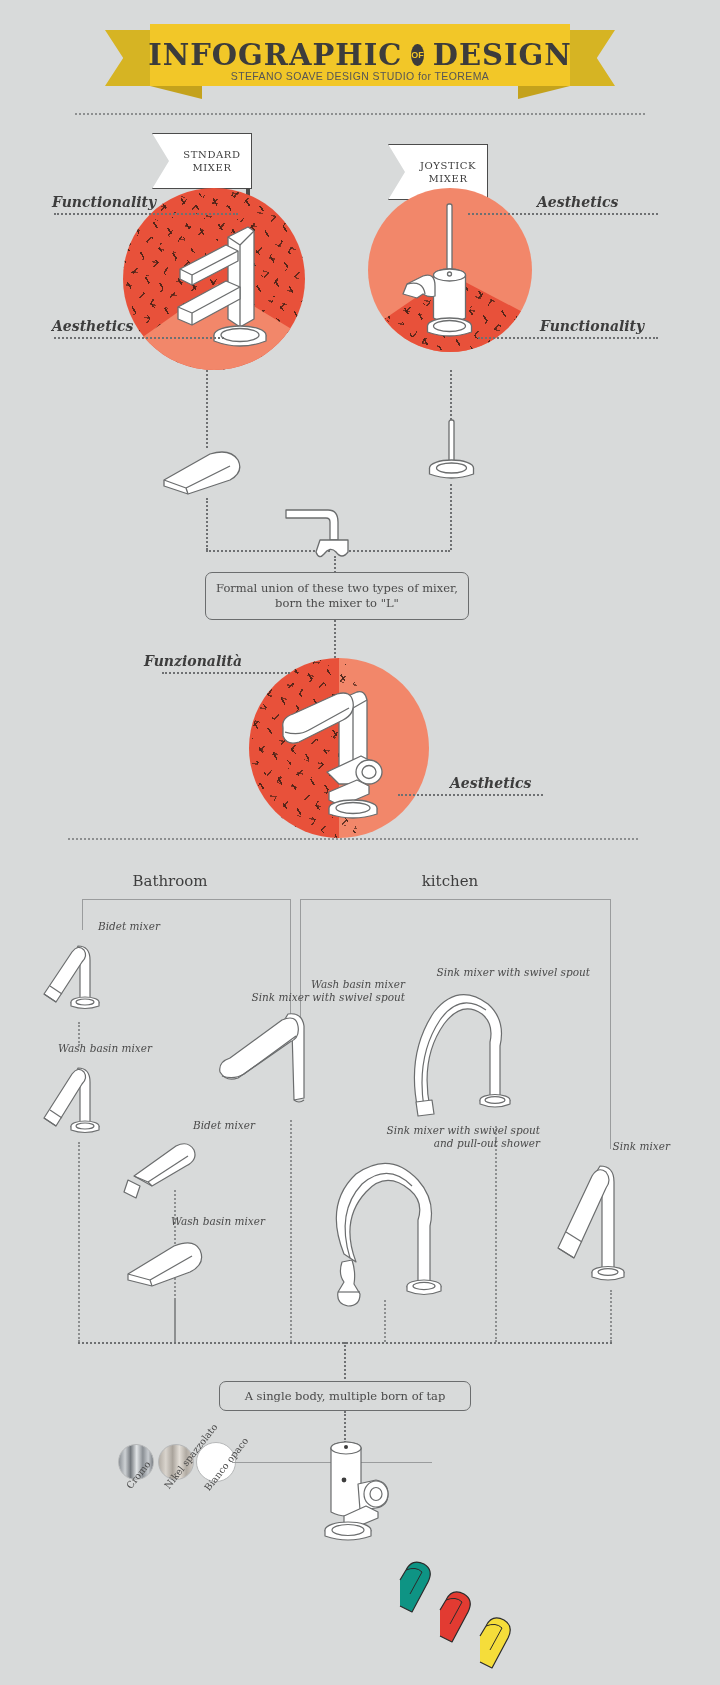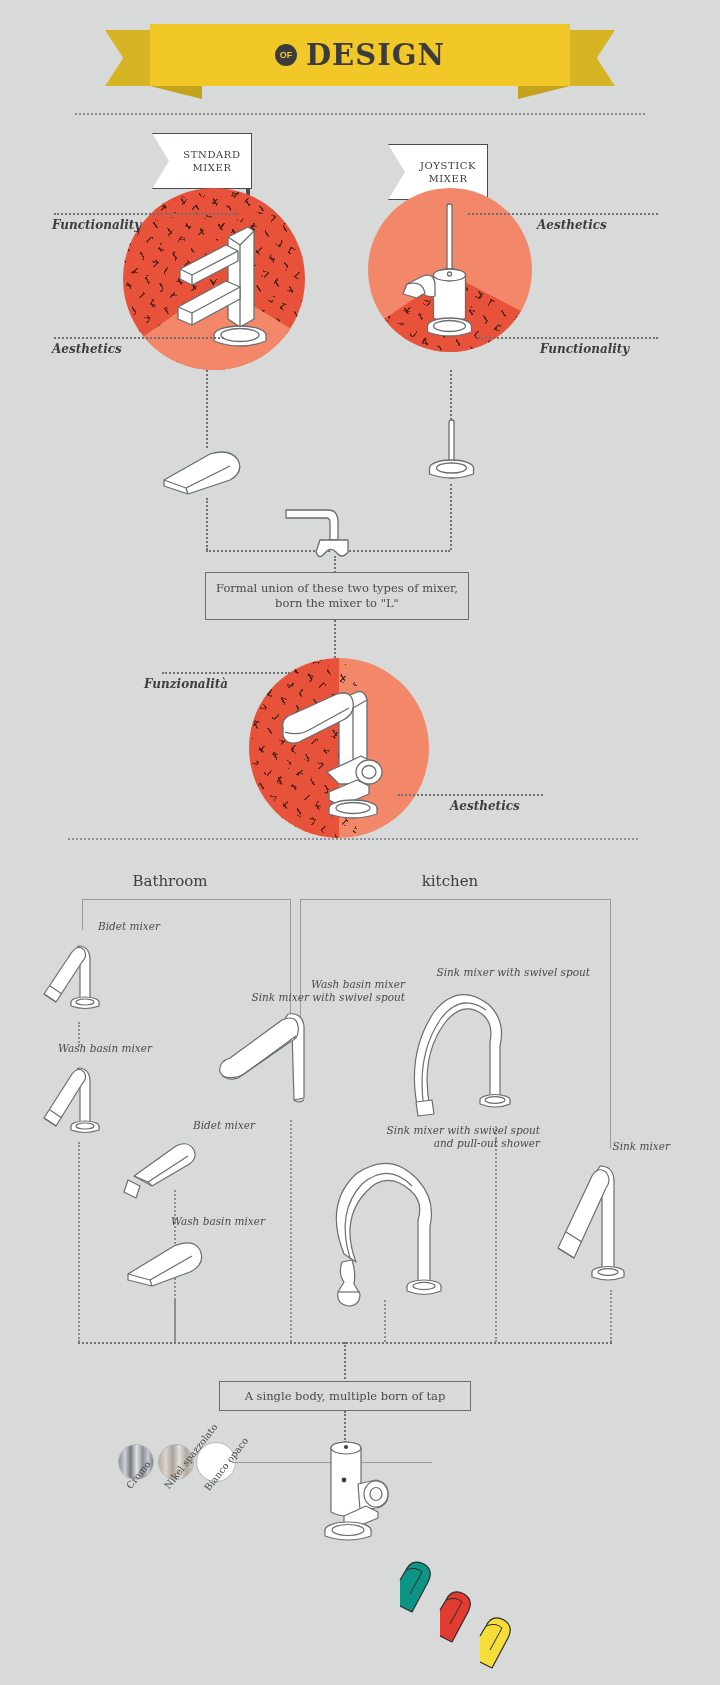--- a/index.html
+++ b/index.html
@@ -66,51 +66,53 @@
       repeating-linear-gradient(-66deg, #000 0 6px, transparent 6px 15px);
     mask-image:
       repeating-linear-gradient(33deg, #000 0 7px, transparent 7px 17px),
       repeating-linear-gradient(-66deg, #000 0 6px, transparent 6px 15px);
     -webkit-mask-composite:source-in;mask-composite:intersect;
     opacity:.9;
   }
   .shadowwedge{position:absolute;background:#f2876a;}
 
   
-  .ital{font-family:"DejaVu Serif", serif;font-style:italic;font-weight:bold;font-size:12px;color:#3d3d3d;white-space:nowrap;margin-top:24px;}
+  .ital{font-family:"DejaVu Serif", serif;font-style:italic;font-weight:bold;font-size:14px;color:#3d3d3d;white-space:nowrap;}
   .tap-label{font-family:"DejaVu Serif", serif;font-style:italic;font-size:10.5px;color:#4a4a4a;line-height:13px;text-align:right;white-space:nowrap;}
   .cat-label{font-family:"DejaVu Serif", serif;font-size:15px;color:#3d3d3d;text-align:center;}
   .finish-label{font-family:"DejaVu Serif", serif;font-size:9.5px;color:#4a4a4a;white-space:nowrap;
                 transform:rotate(-52deg);transform-origin:left top;}
 
   
-  .box{background:#d8dada;border:1.4px solid #6b6d6e;border-radius:0;
+  .box{background:#d8dada;border:1.4px solid #6b6d6e;border-radius:7px;
        display:flex;align-items:center;justify-content:center;text-align:center;
        font-family:"DejaVu Serif", serif;font-size:11.5px;line-height:15px;color:#4a4a4a;}
 
   
   .swatch{border-radius:50%;position:absolute;border:1px solid #b6b8b9;box-sizing:border-box;}
 </style>
 </head>
 <body>
 
 <div class="stage">
 
   <div class="abs" id="ribbon">
     <div class="ribbon-tail left"></div>
     <div class="ribbon-tail right"></div>
     <div class="ribbon-fold l"></div>
     <div class="ribbon-fold r"></div>
     <div class="ribbon-main">
       <div class="ribbon-title">
+        <span>INFOGRAPHIC</span>
         <span class="of-badge">OF</span>
         <span>DESIGN</span>
       </div>
     </div>
   </div>
+  <div class="abs" id="subtitle">STEFANO SOAVE DESIGN STUDIO for TEOREMA</div>
 
   <div class="abs hrule" style="left:75px;top:113px;width:570px;"></div>
 
   <div class="abs flagpole" style="left:246px;top:160px;height:52px;"></div>
   <div class="abs flag" style="left:152px;top:133px;width:100px;">
     <div>
       <div>STNDARD</div>
       <div>MIXER</div>
     </div>
   </div>

